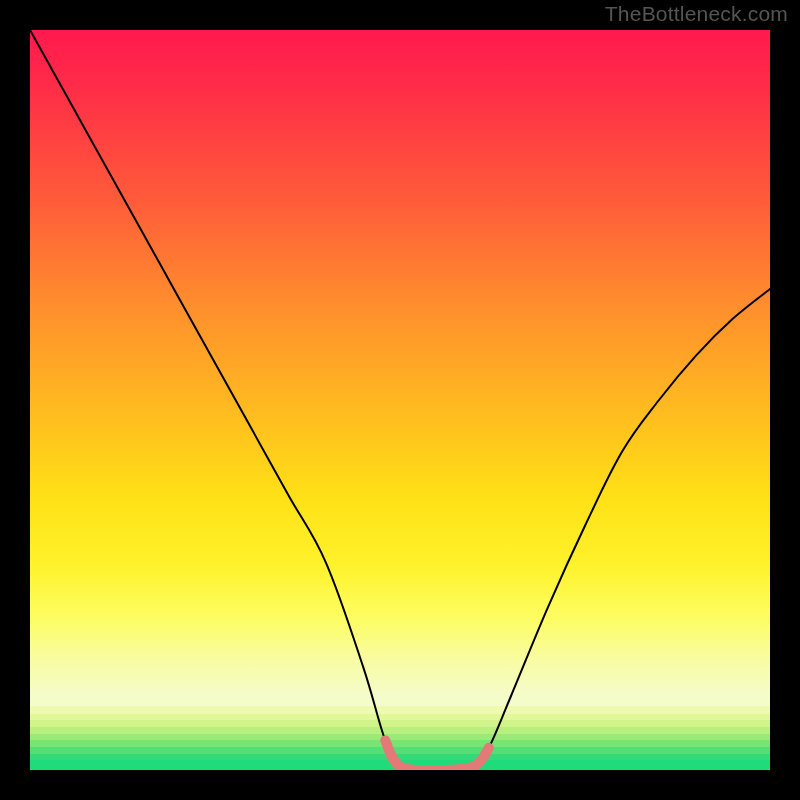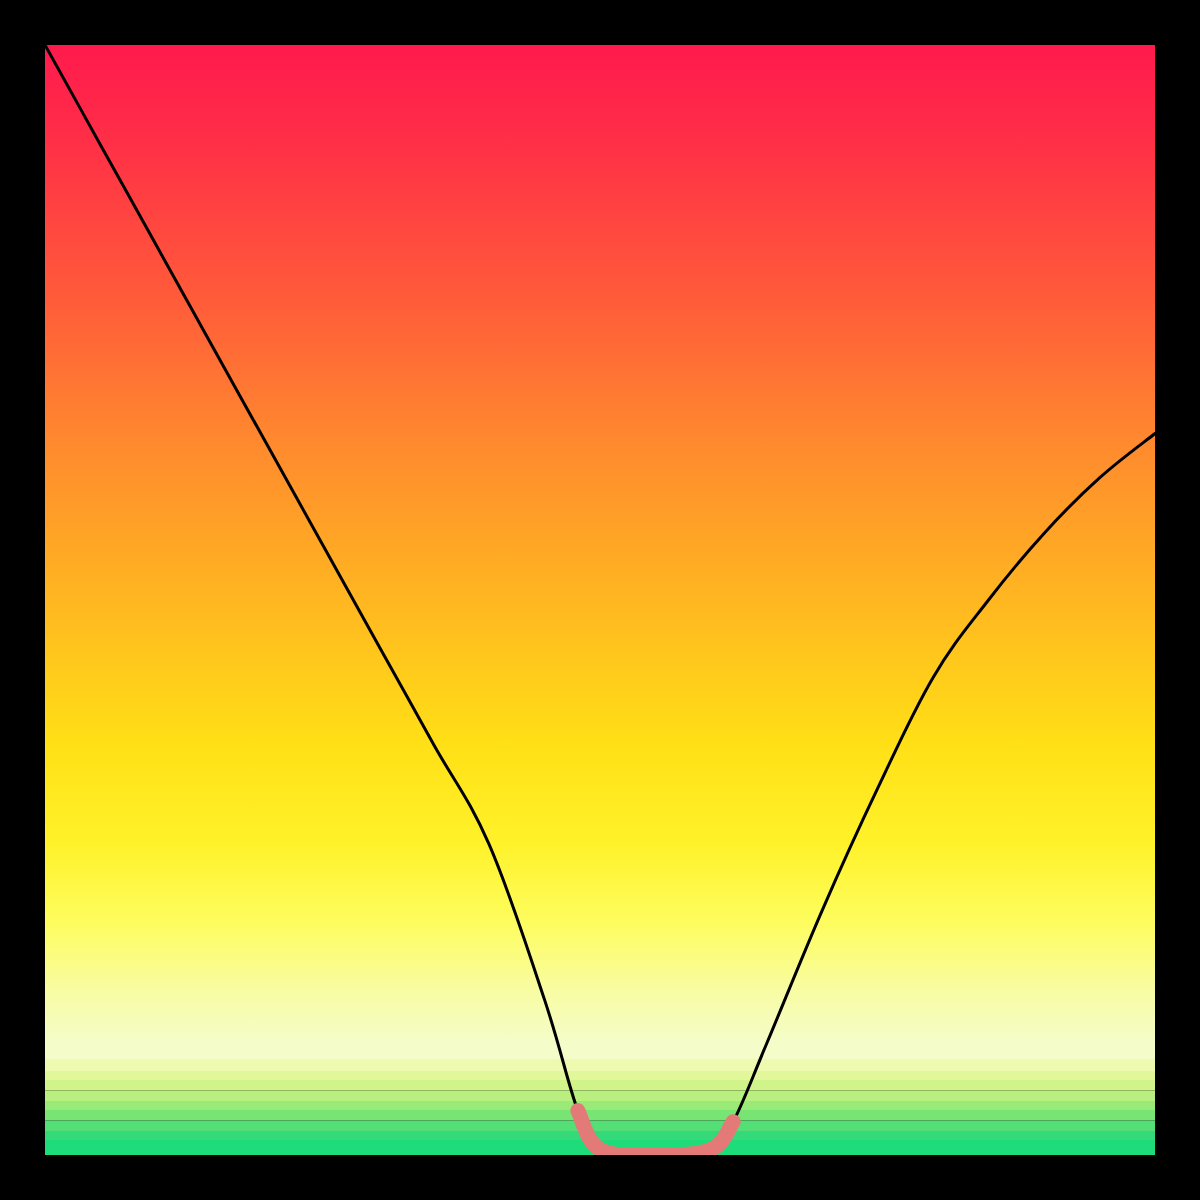--- a/index.html
+++ b/index.html
@@ -75,20 +75,21 @@
     inset: 0;
     width: 100%;
     height: 100%;
     z-index: 5;
   }
 </style>
 </head>
 <body>
 
 <div class="frame">
+  <div class="watermark">TheBottleneck.com</div>
 
   <div class="plot-area">
     <div class="gradient">
       <div class="grad-main"></div>
       <div class="grad-stripes" id="grad-stripes">
           <div class="stripe" style="height: 14%; background: rgb(244, 252, 202);"></div>
           <div class="stripe" style="height: 10%; background: rgb(238, 250, 176);"></div>
           <div class="stripe" style="height: 9%; background: rgb(226, 247, 154);"></div>
           <div class="stripe" style="height: 9%; background: rgb(208, 244, 138);"></div>
           <div class="stripe" style="height: 9%; background: rgb(184, 239, 126);"></div>

